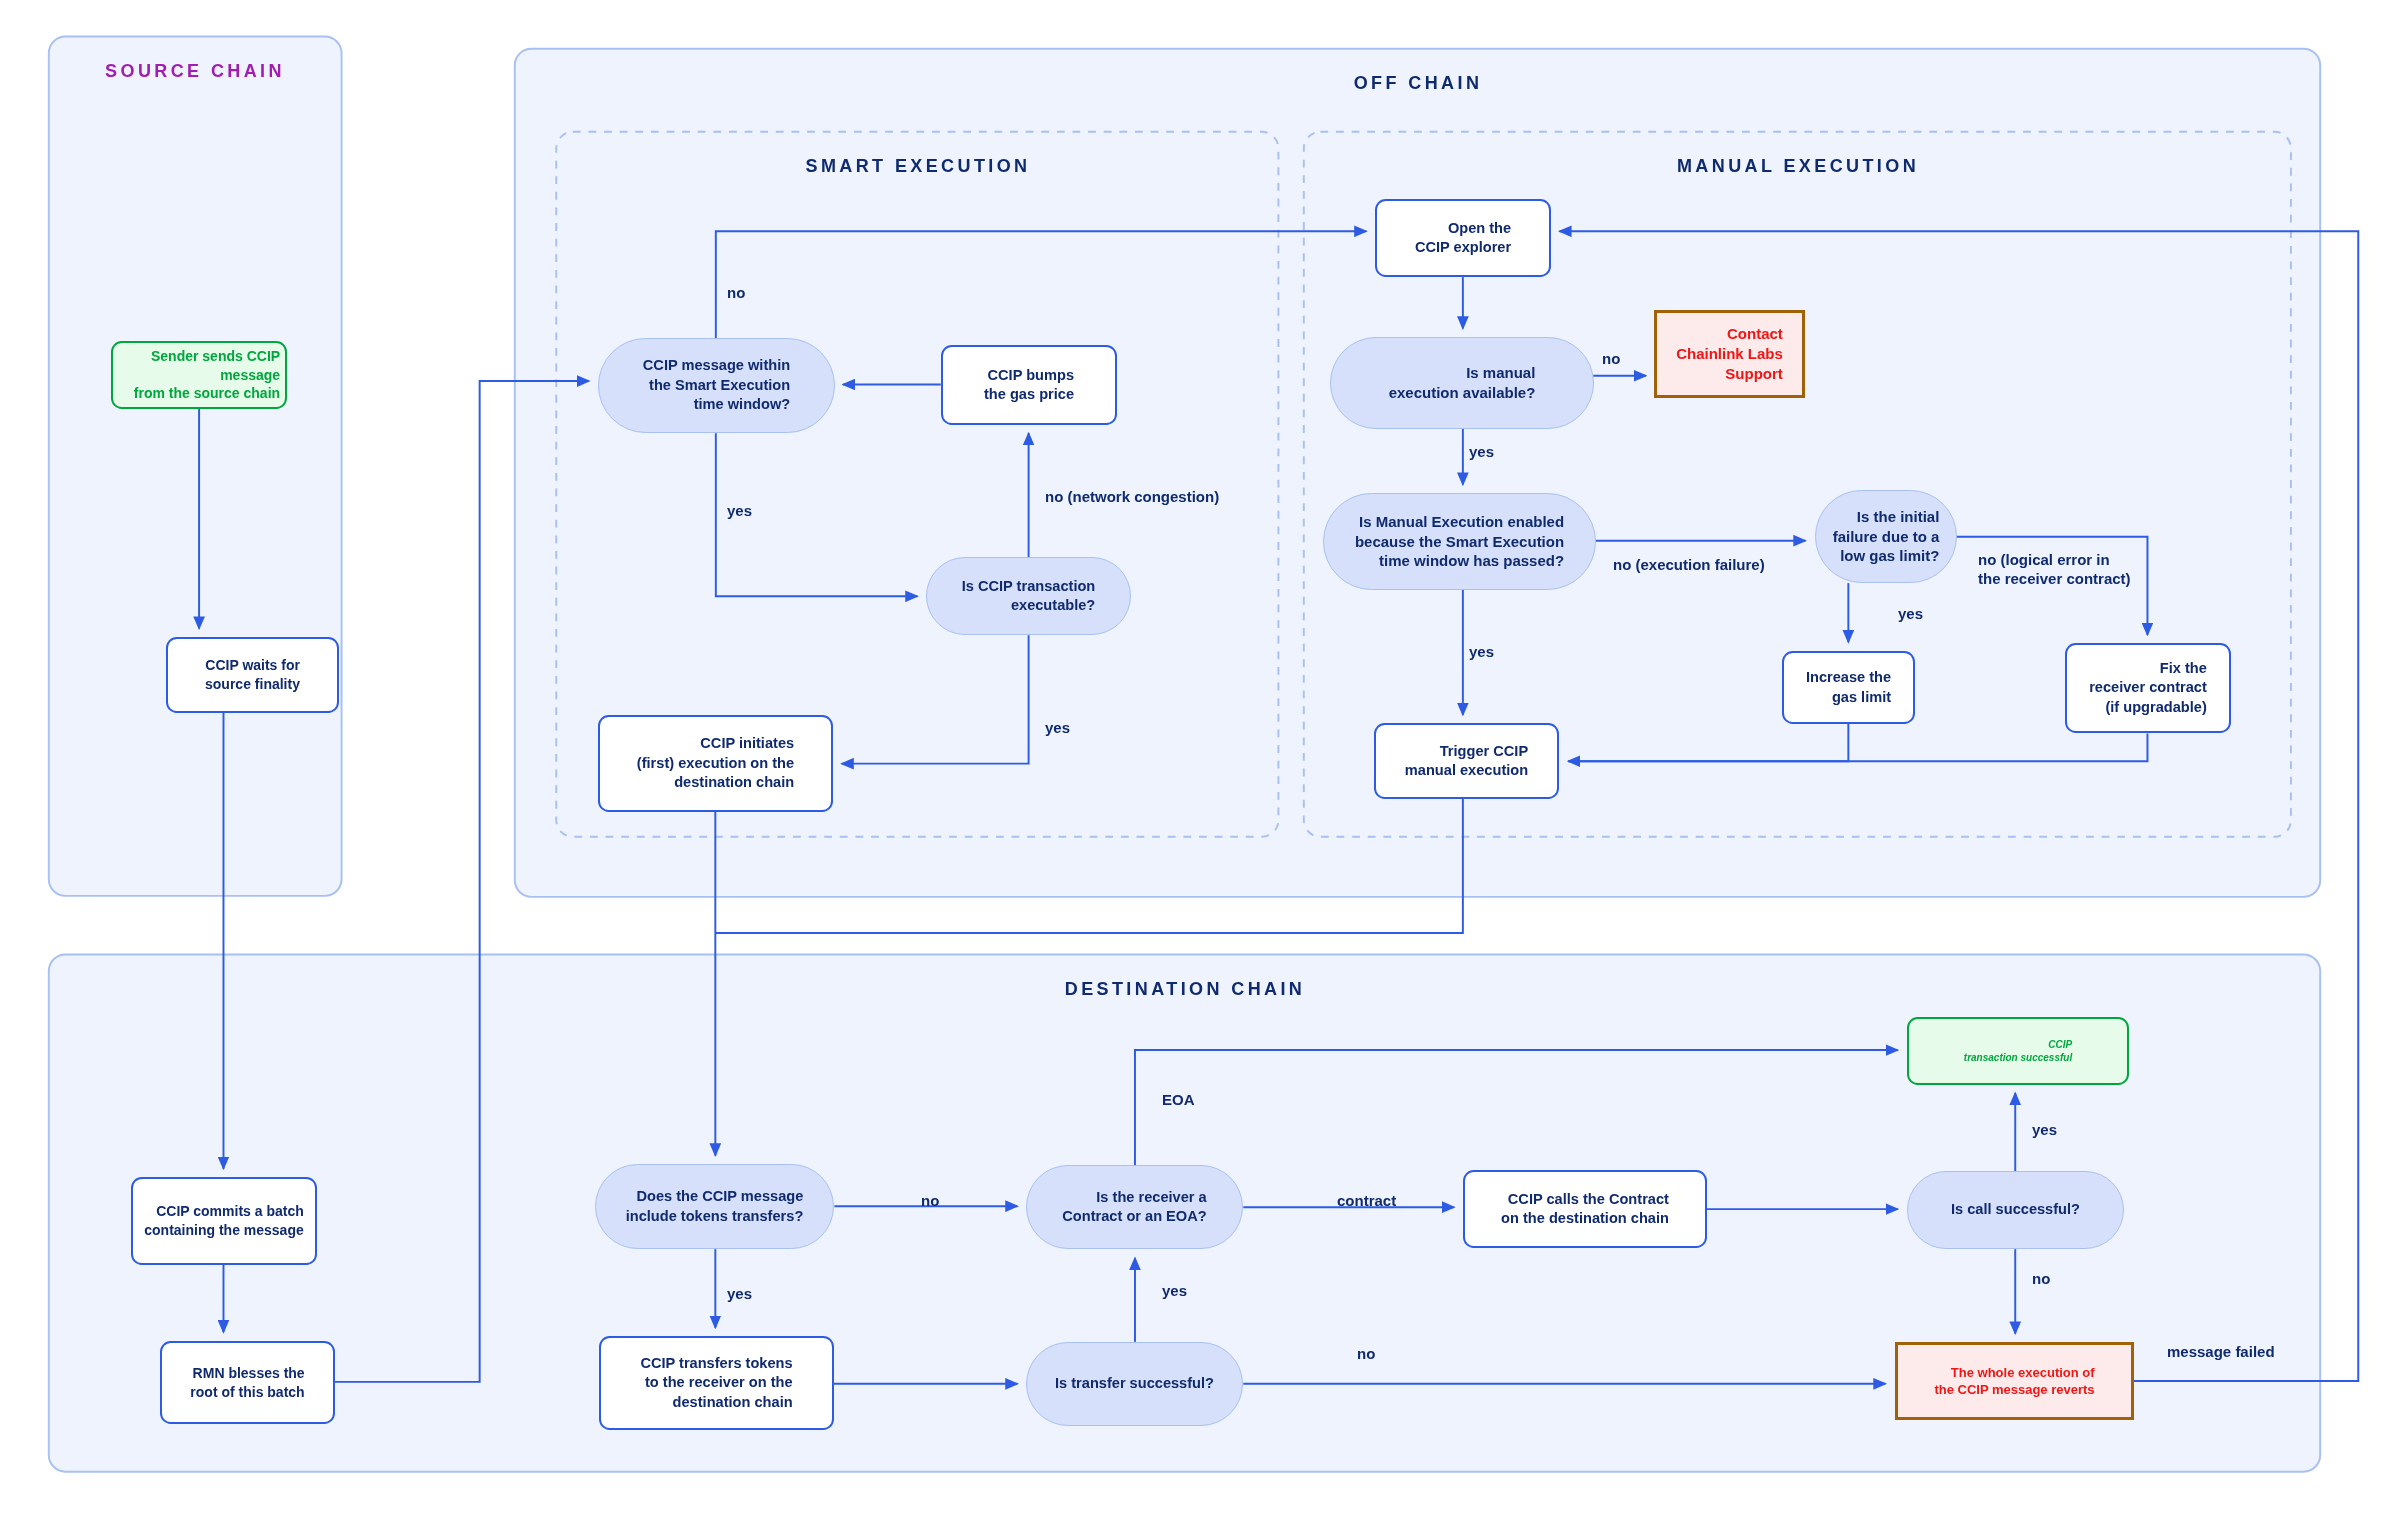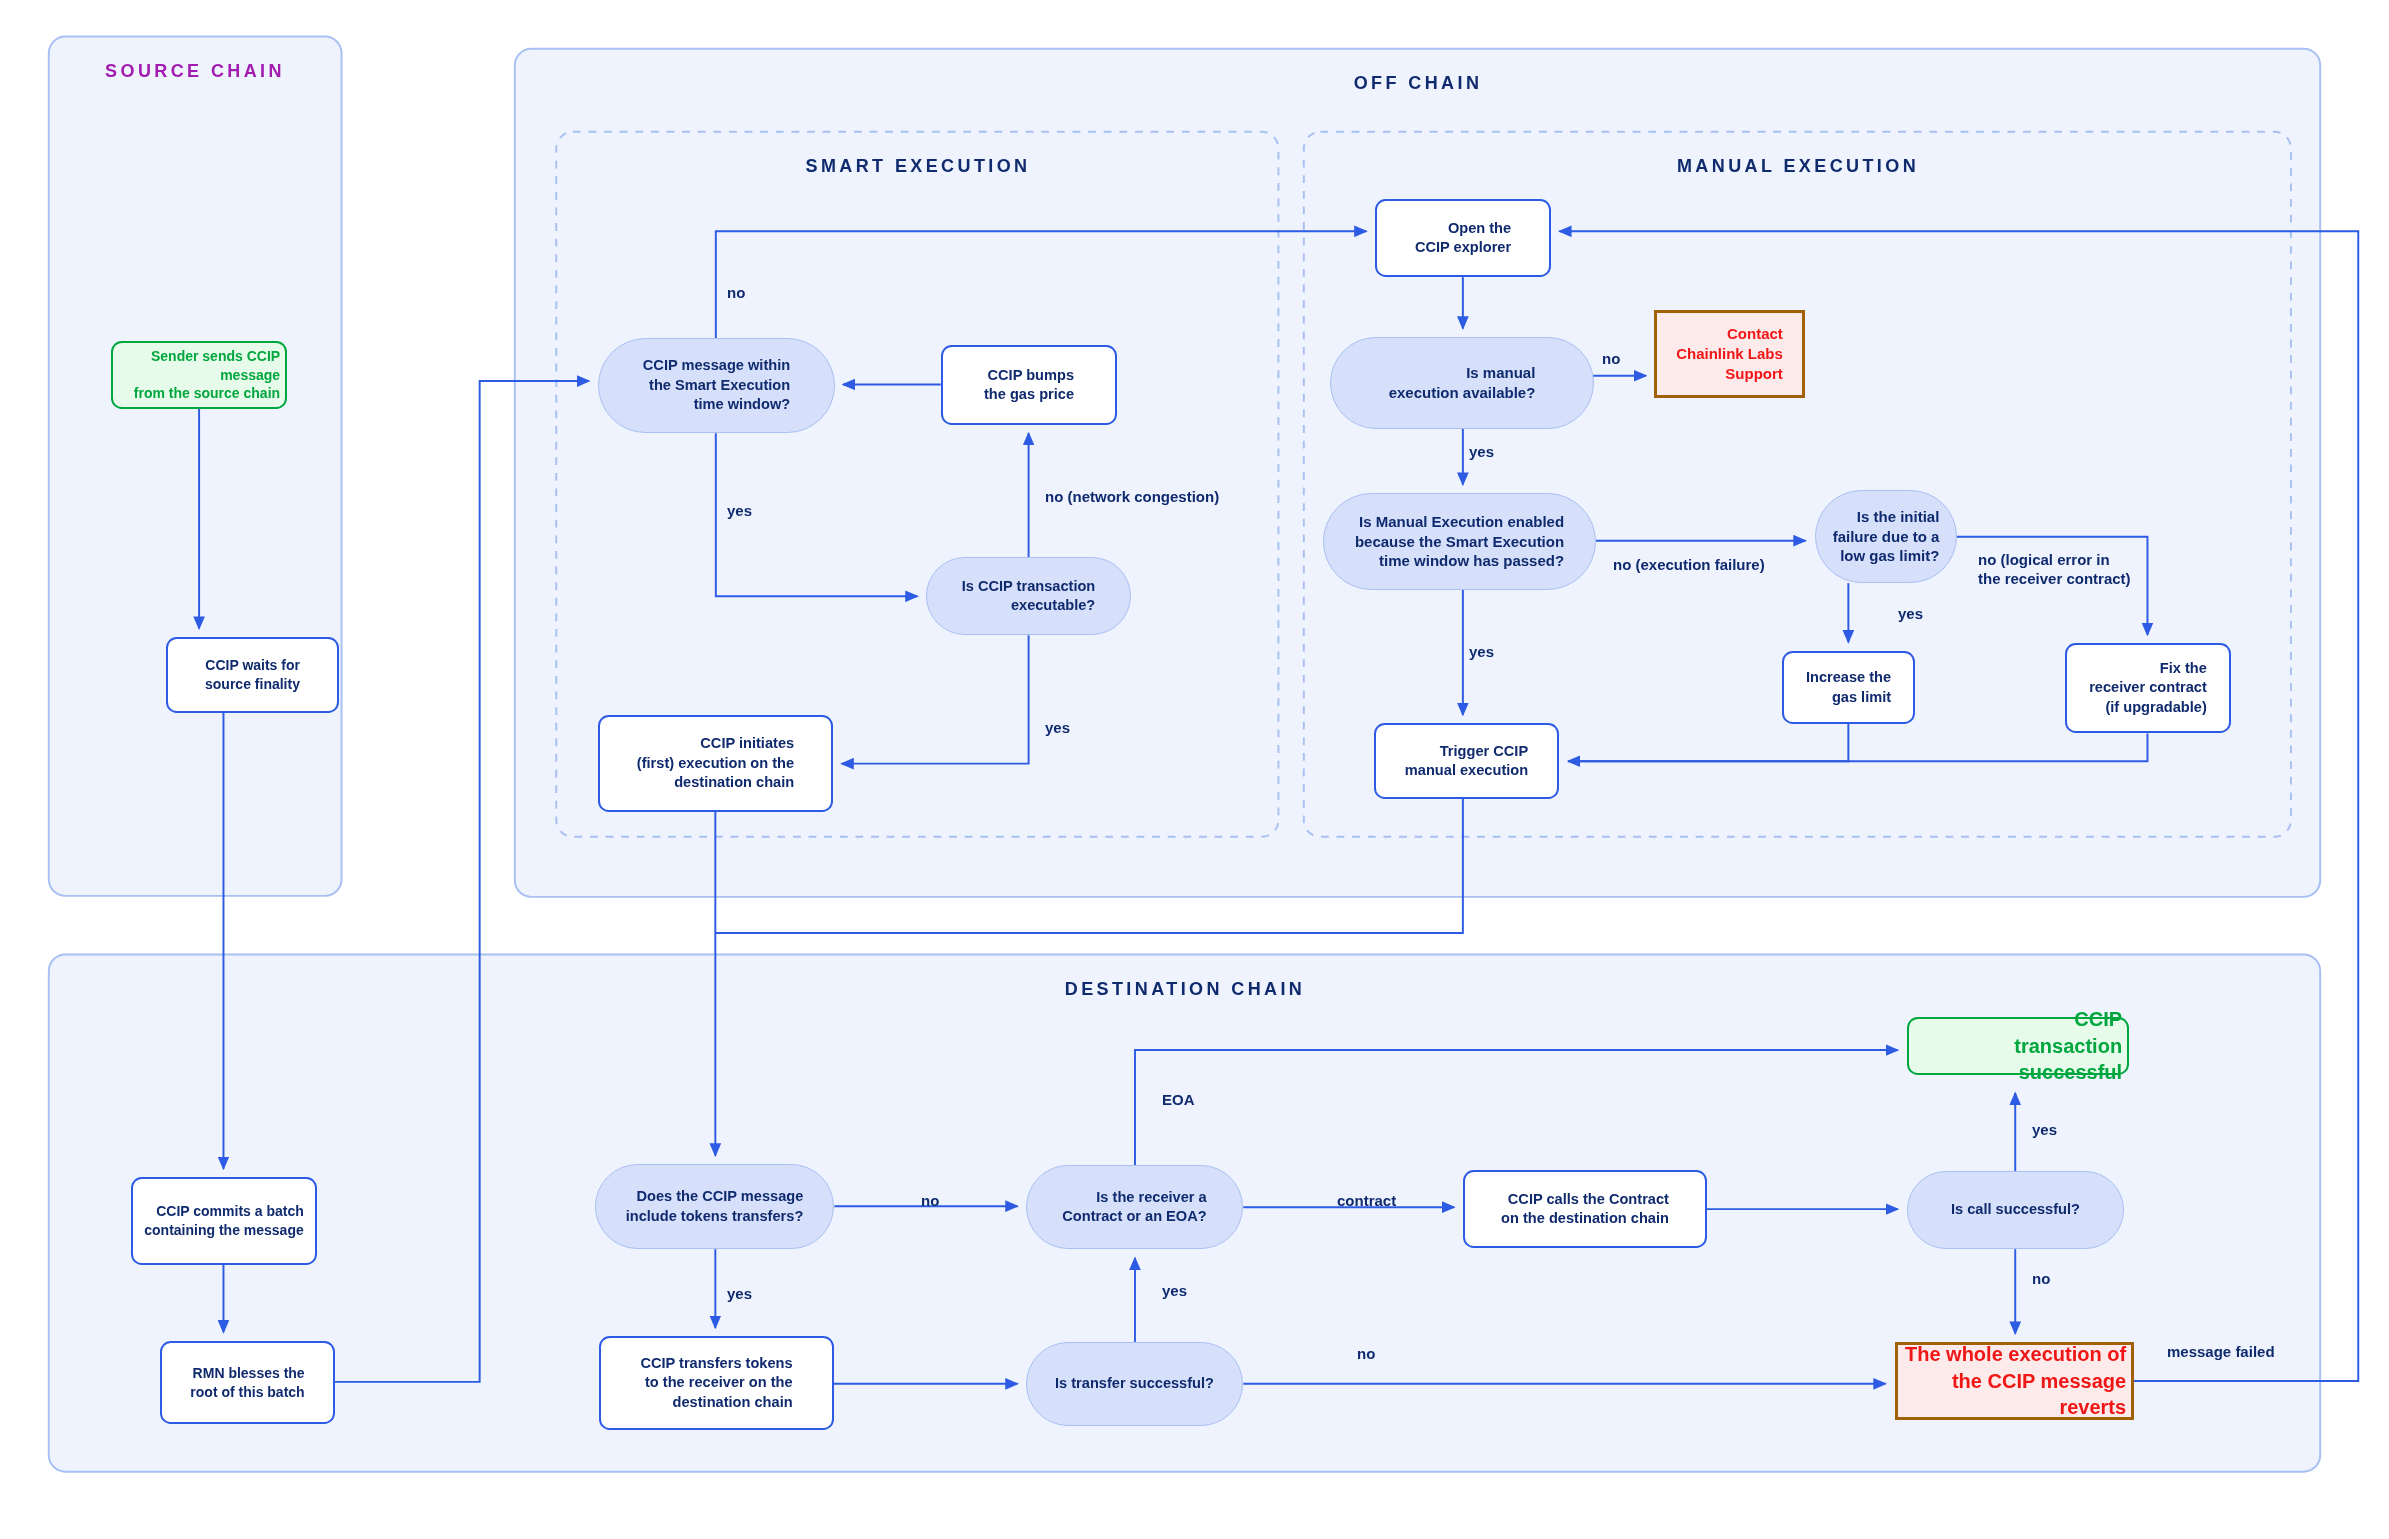--- a/index.html
+++ b/index.html
@@ -96,22 +96,22 @@
       <div class="node n-dec" style="left: 1815px; top: 490px; width: 142px; height: 93px; font-size: 15px;">Is the initial<br>failure due to a<br>low gas limit?</div>
       <div class="node n-proc" style="left: 1782px; top: 651px; width: 133px; height: 73px; font-size: 14.6px;">Increase the<br>gas limit</div>
       <div class="node n-proc" style="left: 2065px; top: 643px; width: 166px; height: 90px; font-size: 14.6px;">Fix the<br>receiver contract<br>(if upgradable)</div>
       <div class="node n-proc" style="left: 1374px; top: 723px; width: 185px; height: 76px; font-size: 14.6px;">Trigger CCIP<br>manual execution</div>
       <div class="node n-dec" style="left: 595px; top: 1164px; width: 239px; height: 85px; font-size: 14.6px;">Does the CCIP message<br>include tokens transfers?</div>
       <div class="node n-proc" style="left: 599px; top: 1336px; width: 235px; height: 94px; font-size: 14.6px;">CCIP transfers tokens<br>to the receiver on the<br>destination chain</div>
       <div class="node n-dec" style="left: 1026px; top: 1165px; width: 217px; height: 84px; font-size: 14.6px;">Is the receiver a<br>Contract or an EOA?</div>
       <div class="node n-dec" style="left: 1026px; top: 1342px; width: 217px; height: 84px; font-size: 14.6px;">Is transfer successful?</div>
       <div class="node n-proc" style="left: 1463px; top: 1170px; width: 244px; height: 78px; font-size: 14.6px;">CCIP calls the Contract<br>on the destination chain</div>
       <div class="node n-dec" style="left: 1907px; top: 1171px; width: 217px; height: 78px; font-size: 14.6px;">Is call successful?</div>
-      <div class="node n-ok" style="left: 1907px; top: 1017px; width: 222px; height: 58px; font-size: 20px;">CCIP<br>transaction successful</div>
-      <div class="node n-err" style="left: 1895px; top: 1342px; width: 239px; height: 78px; font-size: 20px;">The whole execution of<br>the CCIP message reverts</div>
+      <div class="node n-ok" style="left: 1907px; top: 1017px; width: 222px; height: 68px; font-size: 10px; font-style: italic;">CCIP<br>transaction successful</div>
+      <div class="node n-err" style="left: 1895px; top: 1342px; width: 239px; height: 78px; font-size: 13px;">The whole execution of<br>the CCIP message reverts</div>
     </div>
   <div id="label-layer">
       <div class="edge-label" style="left: 727px; top: 284px; font-size: 15px;">no</div>
       <div class="edge-label" style="left: 727px; top: 502px; font-size: 15px;">yes</div>
       <div class="edge-label" style="left: 1045px; top: 488px; font-size: 15px;">no (network congestion)</div>
       <div class="edge-label" style="left: 1045px; top: 719px; font-size: 15px;">yes</div>
       <div class="edge-label" style="left: 1602px; top: 350px; font-size: 15px;">no</div>
       <div class="edge-label" style="left: 1469px; top: 443px; font-size: 15px;">yes</div>
       <div class="edge-label" style="left: 1613px; top: 556px; font-size: 15px;">no (execution failure)</div>
       <div class="edge-label" style="left: 1469px; top: 643px; font-size: 15px;">yes</div>

